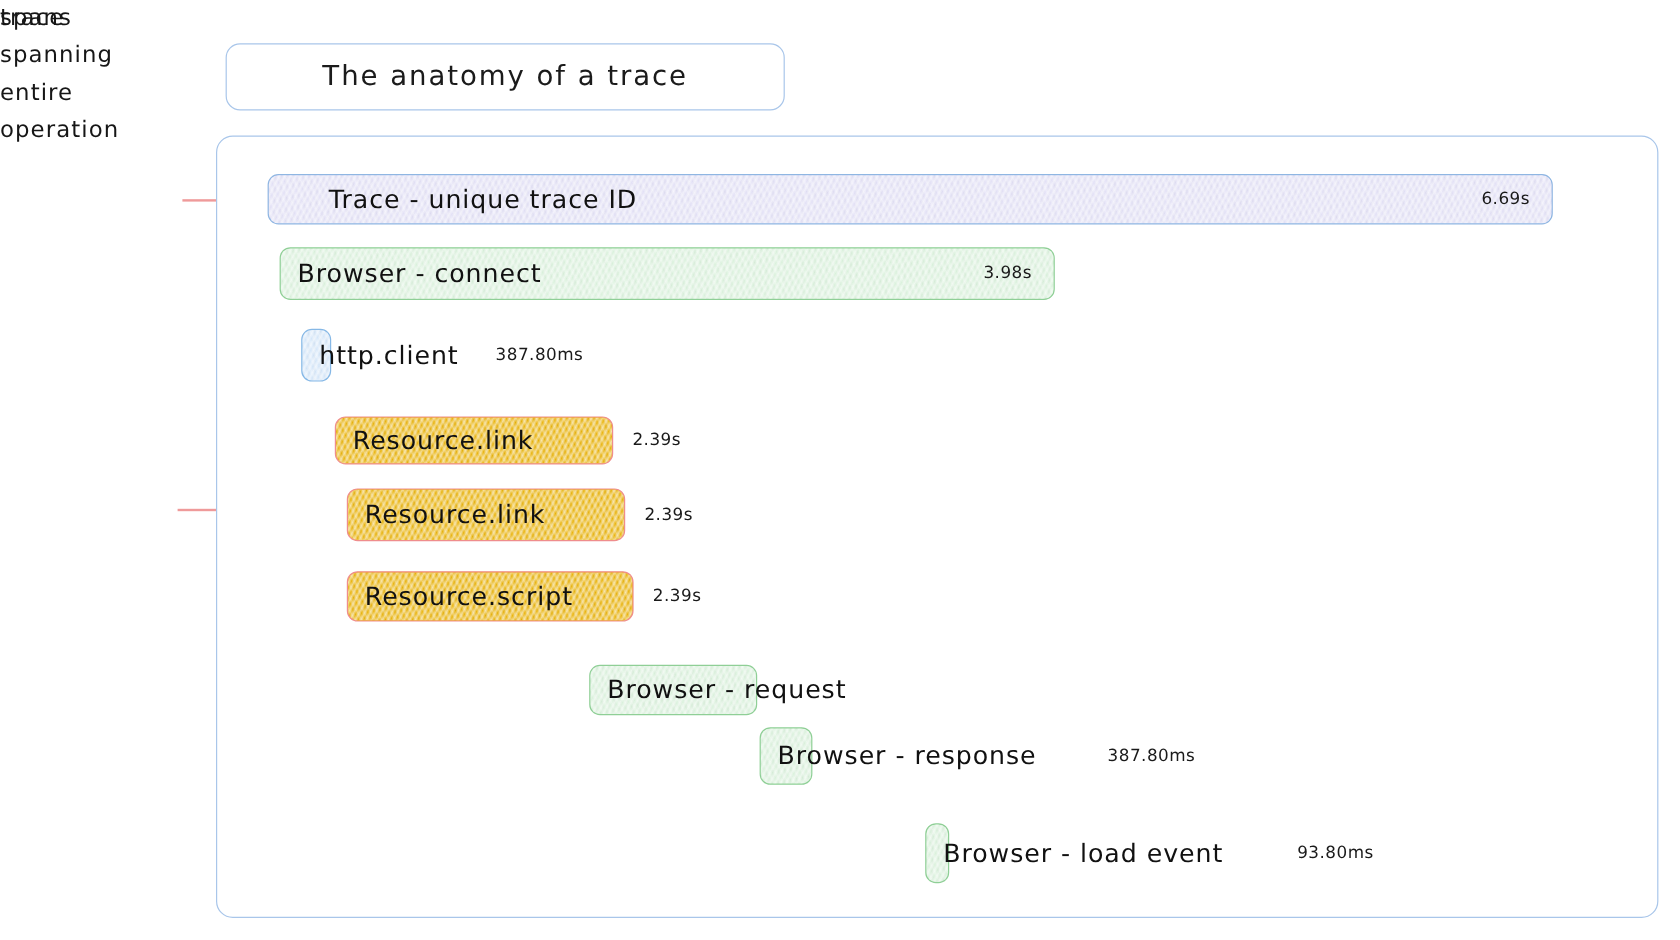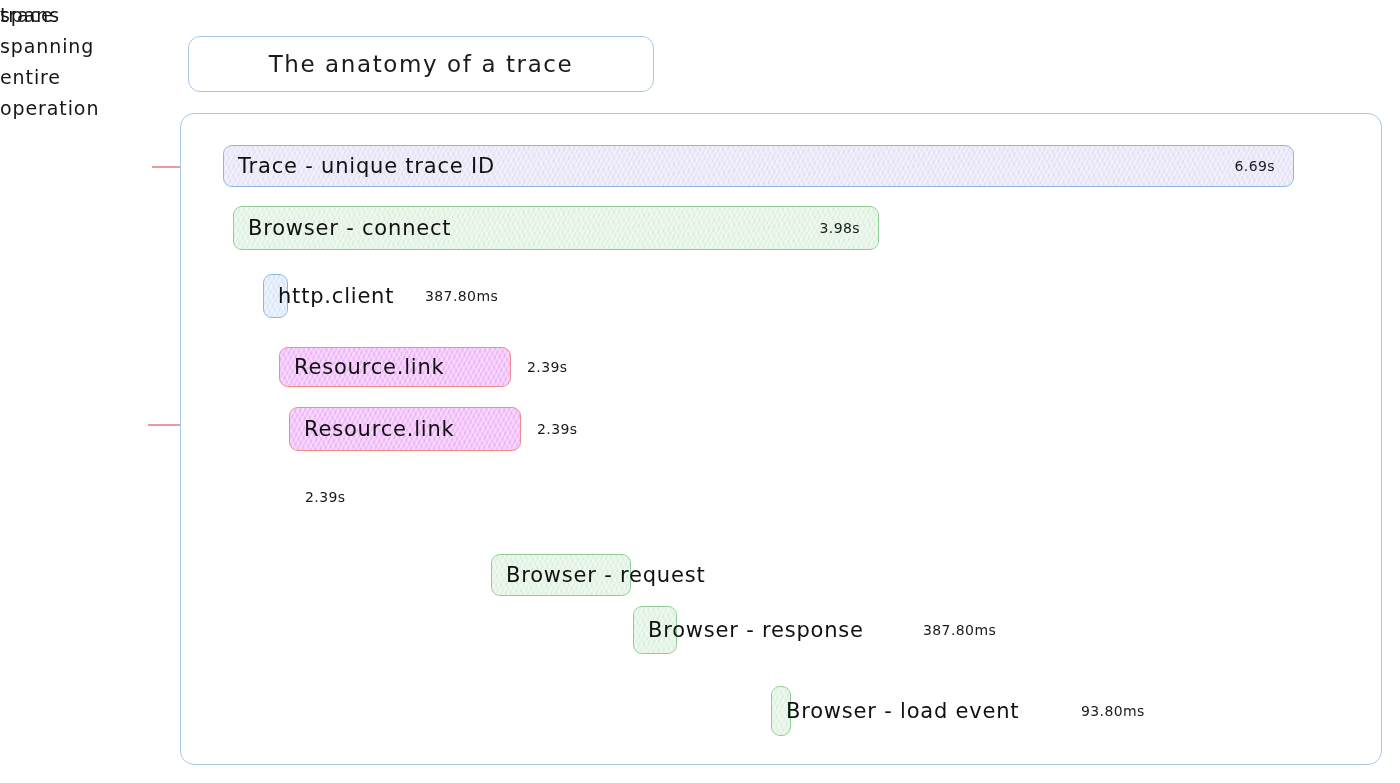--- a/index.html
+++ b/index.html
@@ -128,21 +128,21 @@
     white-space: nowrap;
     margin-left: 16px;
     position: relative;
     z-index: 2;
   }
 
   
   .c-purple { background: #e3e1f7; border-color: #8fb6e2; }
   .c-green  { background: #dbf2dd; border-color: #8fcf96; }
   .c-blue   { background: #d6e8fb; border-color: #86b8e6; }
-  .c-yellow { background: #f0abfc; border-color: #ef8d8d; }
+  .c-yellow { background: #eab308; border-color: #ef8d8d; }
 
   
   .note {
     position: absolute;
     font-size: 19px;
     line-height: 31px;
     letter-spacing: 0.9px;
     color: #161616;
     white-space: pre-line;
     text-align: left;
@@ -175,50 +175,53 @@
   <div class="leader" style="left:152px; top:166px; width:46px;"></div>
   <div class="bracket" style="left:198px; top:148px; height:40px;"></div>
 
   <div class="note hand">spans</div>
   <div class="leader" style="left:148px; top:424px; width:64px;"></div>
   <div class="bracket" style="left:211px; top:206px; height:540px;"></div>
 
   <div class="frame">
     <div id="rows">
         <div class="row" style="left: 42px; top: 31px; height: 42px;">
-          <div class="bar c-purple" style="width: 1071px;">
+          <div class="bar c-purple" style="width: 1071px; padding-left: 36px;">
             <span class="bar-label hand">Trace - unique trace ID</span>
             <span class="dur-inside hand">6.69s</span>
           </div>
         </div>
         <div class="row" style="left: 52px; top: 92px; height: 44px;">
           <div class="bar c-green" style="width: 646px;">
             <span class="bar-label hand">Browser - connect</span>
             <span class="dur-inside hand">3.98s</span>
           </div>
         </div>
         <div class="row" style="left: 70px; top: 160px; height: 44px;">
-          <div class="bar c-blue" style="width: 25px; margin-left: 12px;">
+          <div class="bar c-blue" style="width: 25px;">
             <span class="bar-label hand">http.client</span>
           </div>
           <span class="dur-outside hand" style="margin-left: 137px;">387.80ms</span>
         </div>
         <div class="row" style="left: 98px; top: 233px; height: 40px;">
           <div class="bar c-yellow" style="width: 232px;">
             <span class="bar-label hand">Resource.link</span>
           </div>
           <span class="dur-outside hand">2.39s</span>
         </div>
         <div class="row" style="left: 108px; top: 293px; height: 44px;">
           <div class="bar c-yellow" style="width: 232px;">
             <span class="bar-label hand">Resource.link</span>
           </div>
           <span class="dur-outside hand">2.39s</span>
         </div>
         <div class="row" style="left: 108px; top: 362px; height: 42px;">
+          <div class="bar c-yellow" style="width: 239px;">
+            <span class="bar-label hand">Resource.script</span>
+          </div>
           <span class="dur-outside hand">2.39s</span>
         </div>
         <div class="row" style="left: 310px; top: 440px; height: 42px;">
           <div class="bar c-green" style="width: 140px;">
             <span class="bar-label hand">Browser - request</span>
           </div>
         </div>
         <div class="row" style="left: 452px; top: 492px; height: 48px;">
           <div class="bar c-green" style="width: 44px;">
             <span class="bar-label hand">Browser - response</span>

